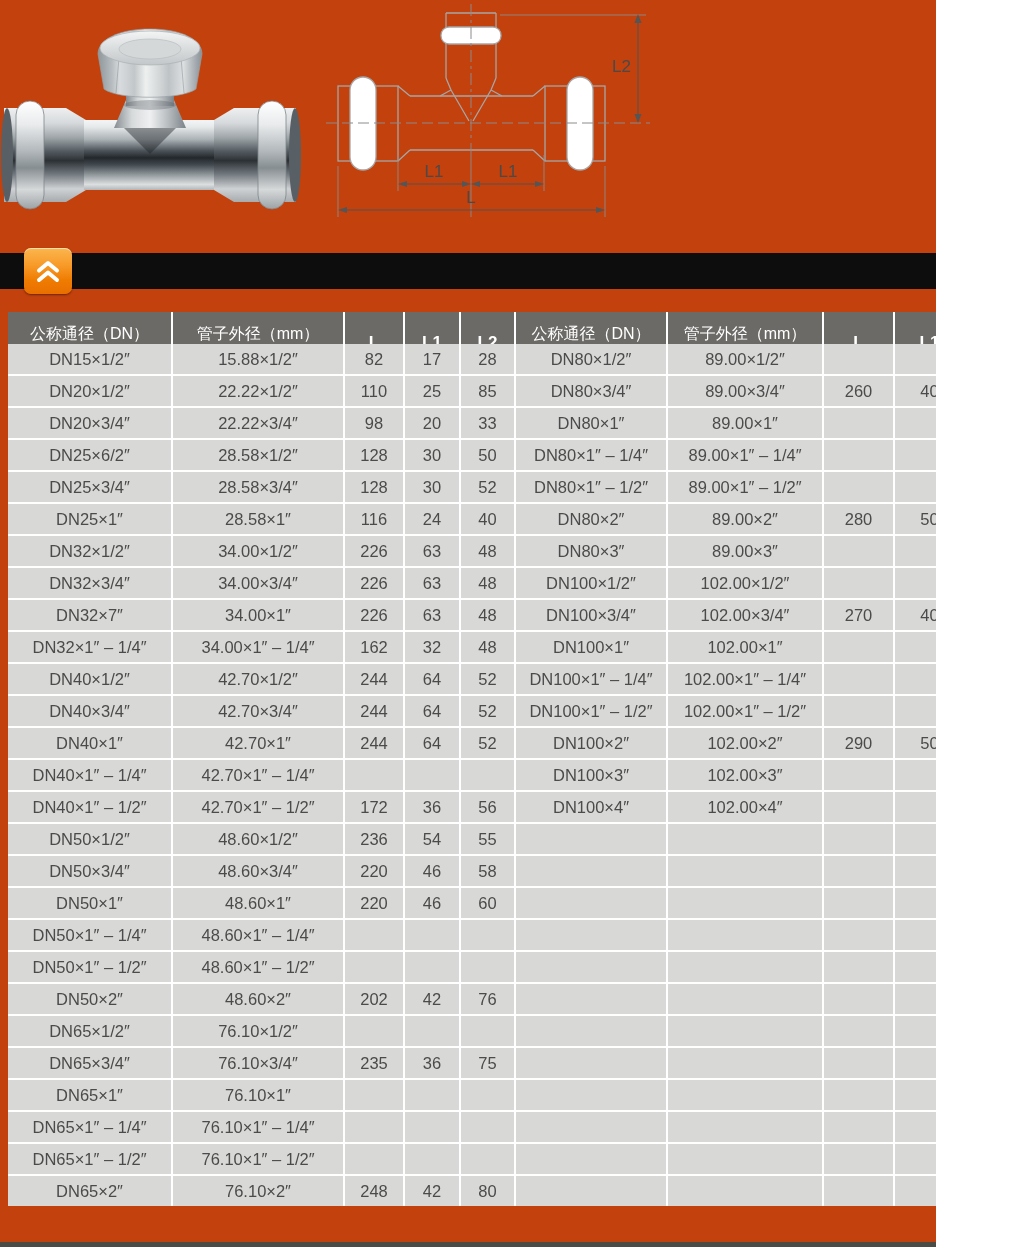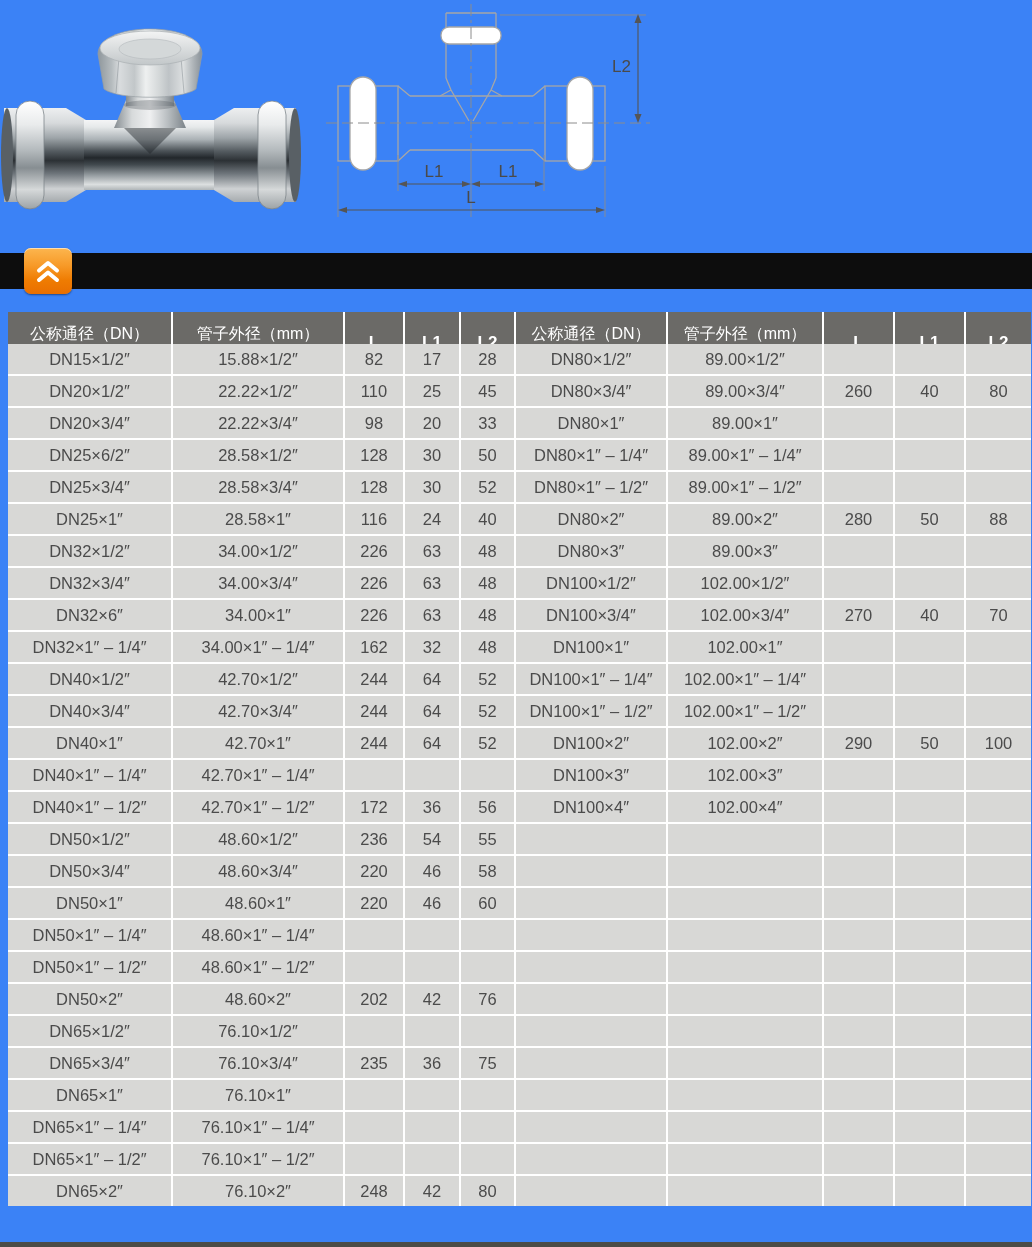--- a/index.html
+++ b/index.html
@@ -1,18 +1,18 @@
 <!DOCTYPE html>
 <html><head>
 <meta charset="utf-8">
 <style>
   * { margin:0; padding:0; box-sizing:border-box; }
   body { background:#ffffff; font-family:"Liberation Sans", sans-serif; }
   #page {
-    position:relative; width:1032px; height:1247px; background:#3b82f6;
+    position:relative; width:936px; height:1247px; background:#c2410c;
     overflow:hidden; font-family:"Liberation Sans", sans-serif;padding-left:36px;
   }
 
   
   .photo-wrap   { position:absolute; left:0;   top:4px;  width:302px; height:224px; }
   .diagram-wrap { position:absolute; left:318px; top:0;  width:348px; height:232px; }
 
   
   .title-bar {
     position:absolute; left:0; top:253px; width:1032px; height:36px;
@@ -243,21 +243,21 @@
       <div class="cell">28</div>
       <div class="cell">DN80×1/2″</div>
       <div class="cell">89.00×1/2″</div>
       <div class="cell"></div>
       <div class="cell"></div>
       <div class="cell"></div>
       <div class="cell">DN20×1/2″</div>
       <div class="cell">22.22×1/2″</div>
       <div class="cell">110</div>
       <div class="cell">25</div>
-      <div class="cell">45</div>
+      <div class="cell">85</div>
       <div class="cell">DN80×3/4″</div>
       <div class="cell">89.00×3/4″</div>
       <div class="cell">260</div>
       <div class="cell">40</div>
       <div class="cell">80</div>
       <div class="cell">DN20×3/4″</div>
       <div class="cell">22.22×3/4″</div>
       <div class="cell">98</div>
       <div class="cell">20</div>
       <div class="cell">33</div>
@@ -309,21 +309,21 @@
       <div class="cell">DN32×3/4″</div>
       <div class="cell">34.00×3/4″</div>
       <div class="cell">226</div>
       <div class="cell">63</div>
       <div class="cell">48</div>
       <div class="cell">DN100×1/2″</div>
       <div class="cell">102.00×1/2″</div>
       <div class="cell"></div>
       <div class="cell"></div>
       <div class="cell"></div>
-      <div class="cell">DN32×6″</div>
+      <div class="cell">DN32×7″</div>
       <div class="cell">34.00×1″</div>
       <div class="cell">226</div>
       <div class="cell">63</div>
       <div class="cell">48</div>
       <div class="cell">DN100×3/4″</div>
       <div class="cell">102.00×3/4″</div>
       <div class="cell">270</div>
       <div class="cell">40</div>
       <div class="cell">70</div>
       <div class="cell">DN32×1″ – 1/4″</div>

